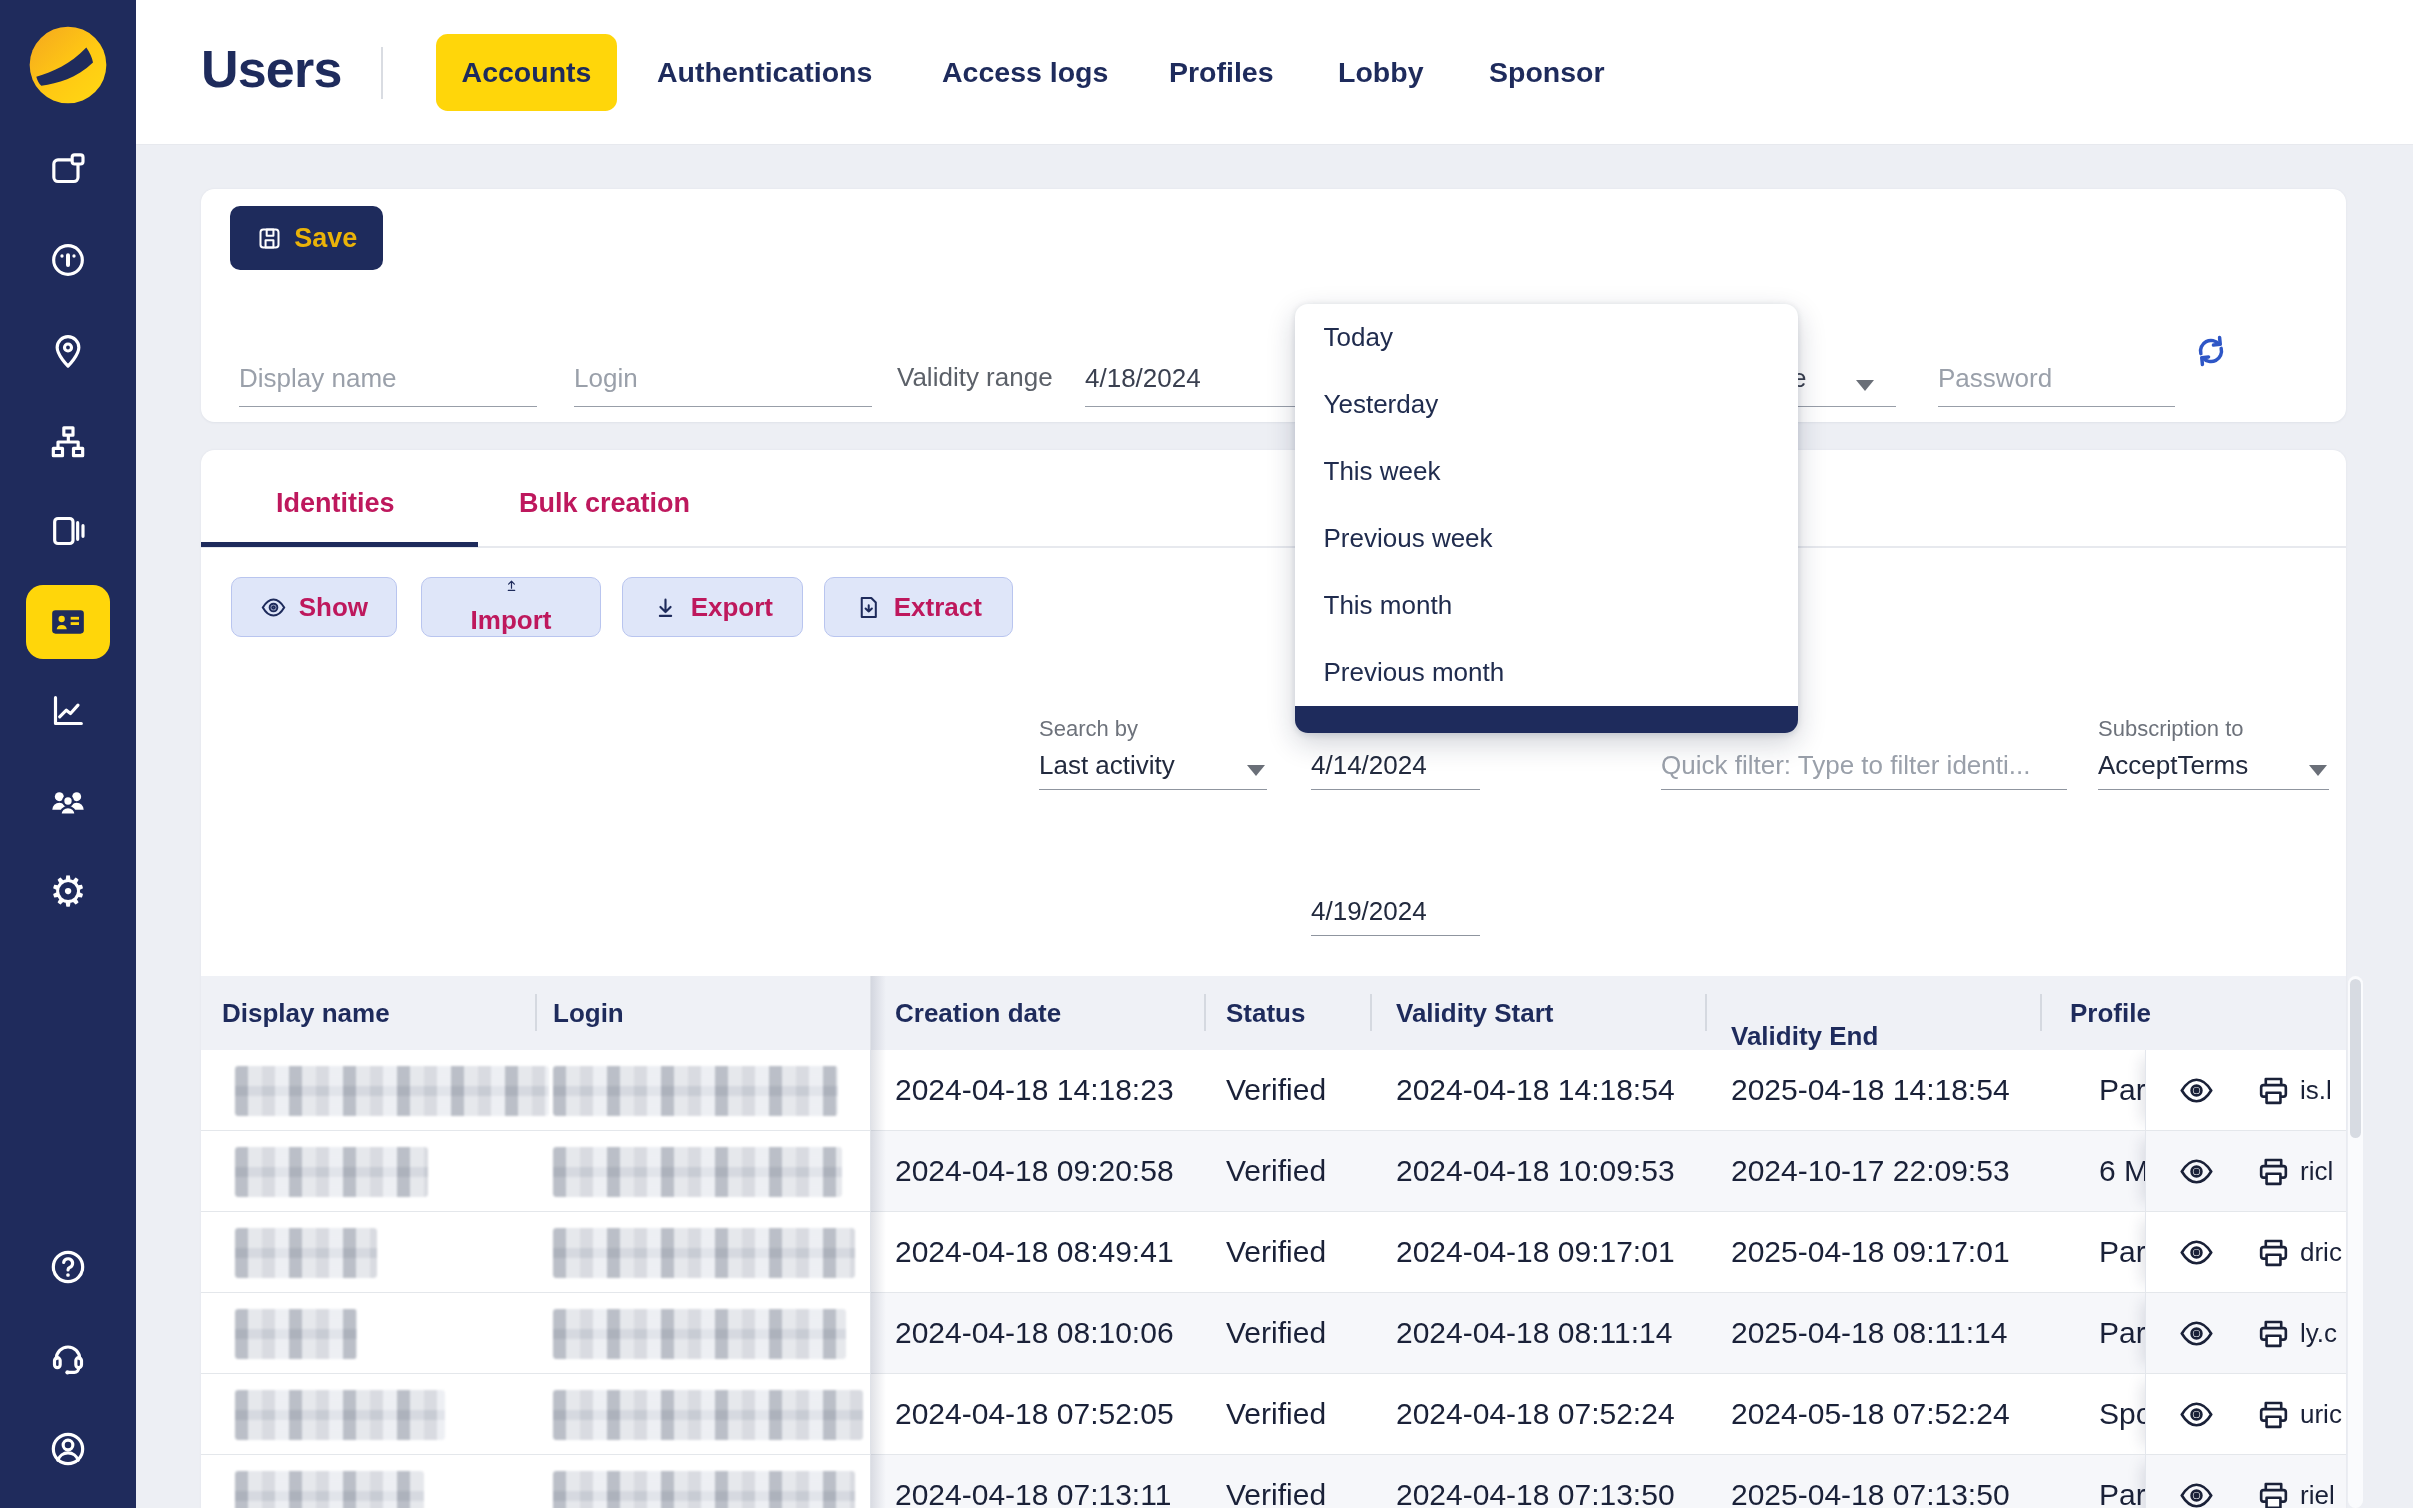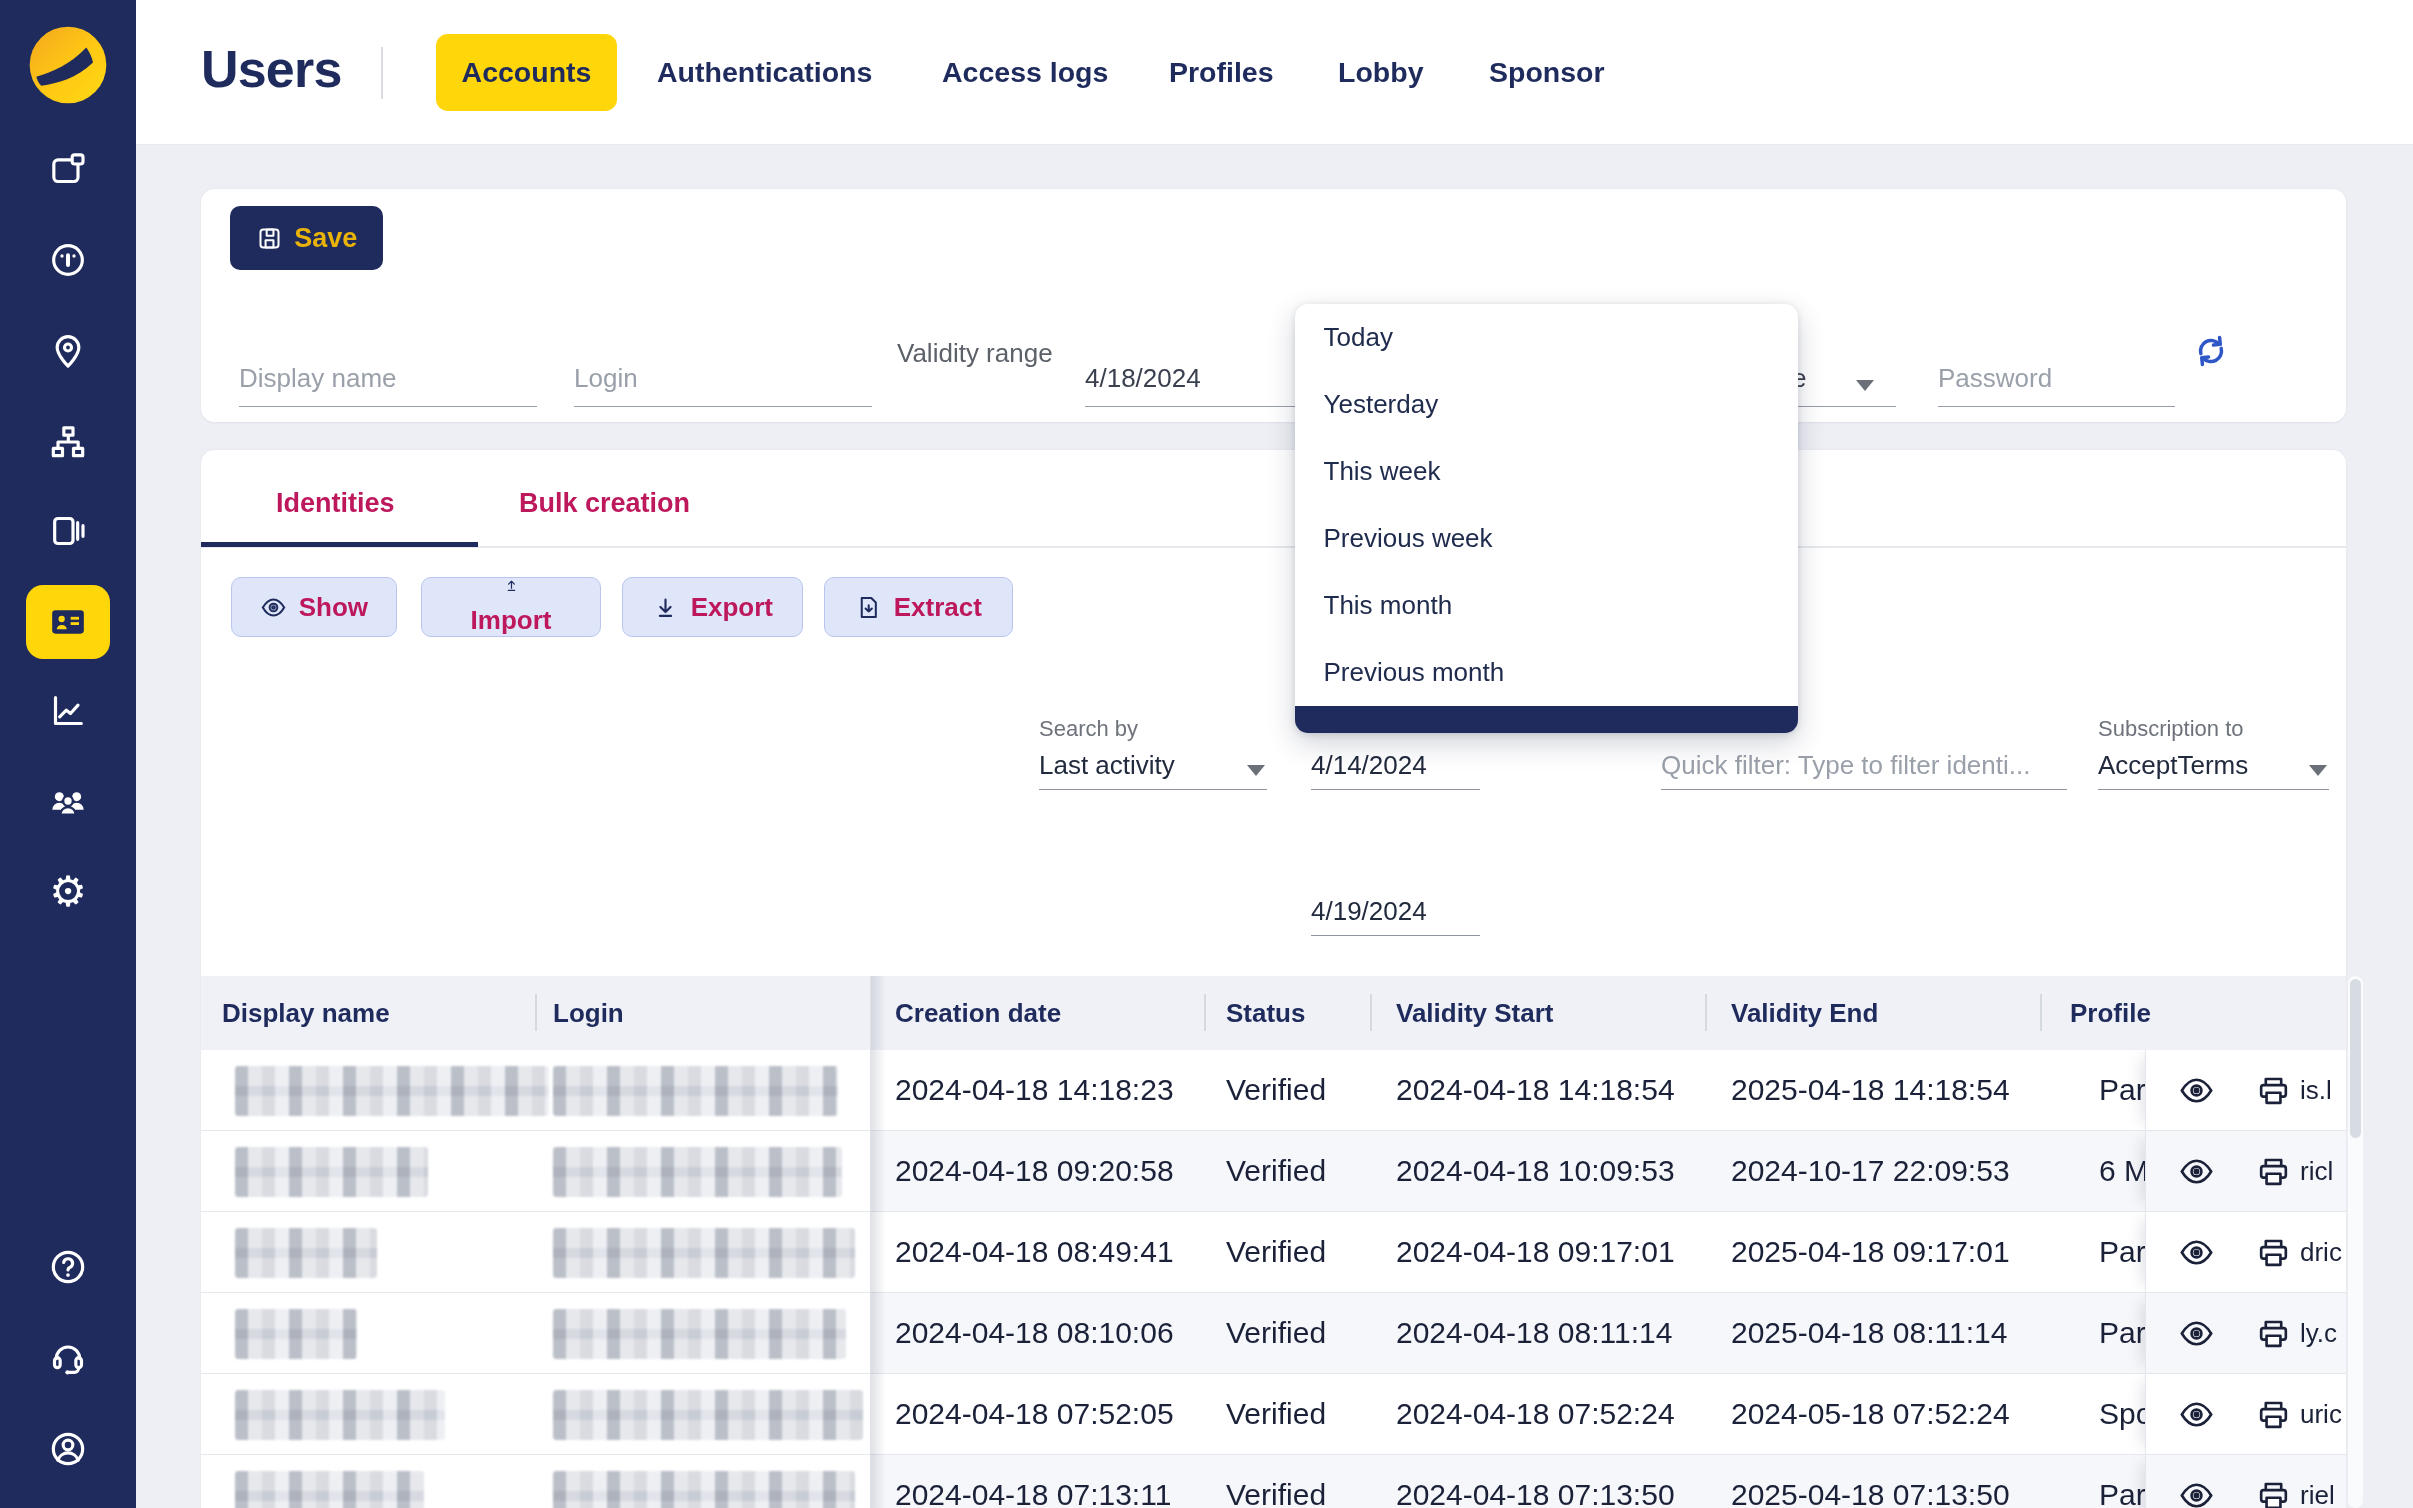--- a/index.html
+++ b/index.html
@@ -26,21 +26,21 @@
   .card{position:absolute;left:201px;width:2145px;background:#fff;border-radius:13.4px;box-shadow:0 0.8px 2.5px rgba(25,35,70,.06);}
   .card1{top:189px;height:233px;}
   .card2{top:450px;height:1058px;border-bottom-left-radius:0;border-bottom-right-radius:0;overflow:hidden;}
   
   .save-btn{position:absolute;left:29px;top:17px;width:153px;height:64px;background:#1e2b5c;border-radius:10px;
     display:flex;align-items:center;justify-content:center;gap:11.7px;color:#eab308;font-size:27px;font-weight:600;cursor:pointer;}
   
   .ufield{position:absolute;top:138px;height:67px;border-bottom:1.7px solid #989ea8;
     display:flex;align-items:flex-end;padding-bottom:11.7px;font-size:26px;color:#2b3242;}
   .placeholder{color:#9aa0aa;}
-  .flabel{position:absolute;font-size:26px;color:#5c6169;}
+  .flabel{position:absolute;font-size:26px;color:#5c6169;margin-top:24px;}
   .slabel{position:absolute;font-size:22px;color:#6d727b;margin-top:21px;}
   .caret{width:0;height:0;border-left:9.2px solid transparent;border-right:9.2px solid transparent;border-top:11.7px solid #6a6f78;}
   
   .act-btn{position:absolute;top:127px;height:60px;background:#dfe6f9;border:1.7px solid #b9c5ef;border-radius:10px;
     display:flex;align-items:center;justify-content:center;gap:11.7px;font-size:26px;font-weight:600;color:#be185d;cursor:pointer;box-sizing:border-box;}
   
   .tab-label{position:absolute;top:38px;font-size:27px;font-weight:700;color:#be185d;cursor:pointer;}
   .tab-underline{position:absolute;left:0;top:92px;width:277px;height:5px;background:#1e2b5c;}
   .tabs-divider{position:absolute;left:0;right:0;top:96px;height:1.7px;background:#e7e9ee;}
   
@@ -277,21 +277,21 @@
   <div class="ffield" style="left:1110px;top:423px;width:169px;">
     <span>4/19/2024</span>
   </div>
 
   <div class="thead">
     <div class="th" style="left:21px;">Display name</div>
     <div class="th" style="left:352px;">Login</div>
     <div class="th" style="left:694px;">Creation date</div>
     <div class="th" style="left:1025px;">Status</div>
     <div class="th" style="left:1195px;">Validity Start</div>
-    <div class="th" style="left:1530px;">Validity End</div>
+    <div class="th" style="left:1530px;margin-top:23px;">Validity End</div>
     <div class="th" style="left:1869px;">Profile</div>
     <div class="hdiv" style="left:334px;"></div>
     <div class="hdiv" style="left:1003px;"></div>
     <div class="hdiv" style="left:1169px;"></div>
     <div class="hdiv" style="left:1504px;"></div>
     <div class="hdiv" style="left:1839px;"></div>
   </div>
 
   <div class="tbody" id="tbody">
       <div class="trow">

